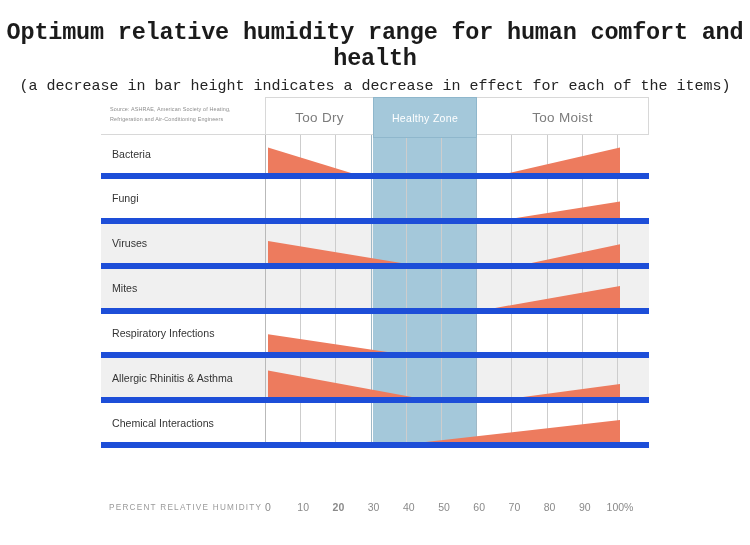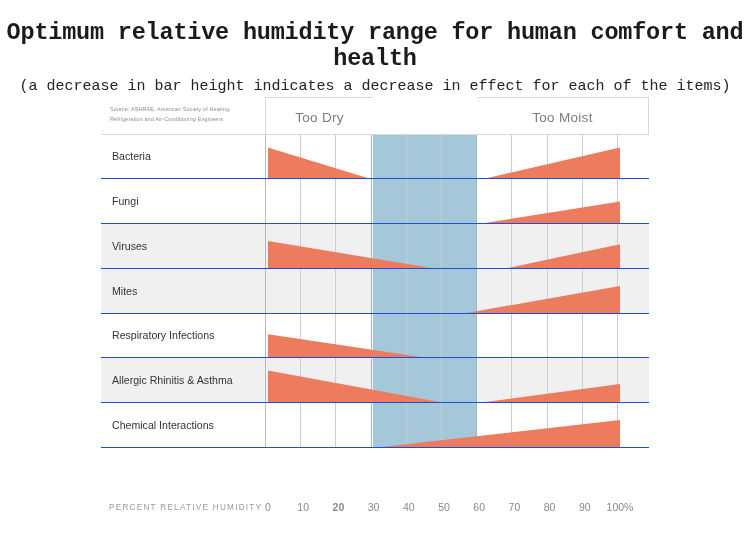--- a/index.html
+++ b/index.html
@@ -109,21 +109,21 @@
     left: 0;
     top: 41px;
     width: 548px;
     height: 359px;
   }
   .row {
     position: relative;
     height: 44.875px;
     width: 548px;
     box-sizing: border-box;
-    border-bottom: 1px solid #1d4ed8;
+    border-bottom: 6px solid #1d4ed8;
     overflow: hidden;
   }
   .row:first-child { border-top: 1px solid #d8d8d8; }
   .row.alt { background: #f0f0f0; }
   .row.plain { background: #ffffff; }
 
   .row-label {
     position: absolute;
     left: 11px;
     top: 0;
@@ -217,20 +217,23 @@
   </div>
 
   <div class="chart-wrap">
 
     <div class="grid-area">
 
       <div class="header-row">
         <div class="source-note">Source: ASHRAE, American Society of Heating, Refrigeration and Air-Conditioning Engineers</div>
         <div class="zone dry">
           <span>Too Dry</span>
+        </div>
+        <div class="zone healthy">
+          <span>Healthy Zone</span>
         </div>
         <div class="zone moist">
           <span>Too Moist</span>
         </div>
       </div>
 
       <div class="rows" id="rows-container">
           <div class="row plain">
             <div class="band"></div>
             <div class="vlines">

